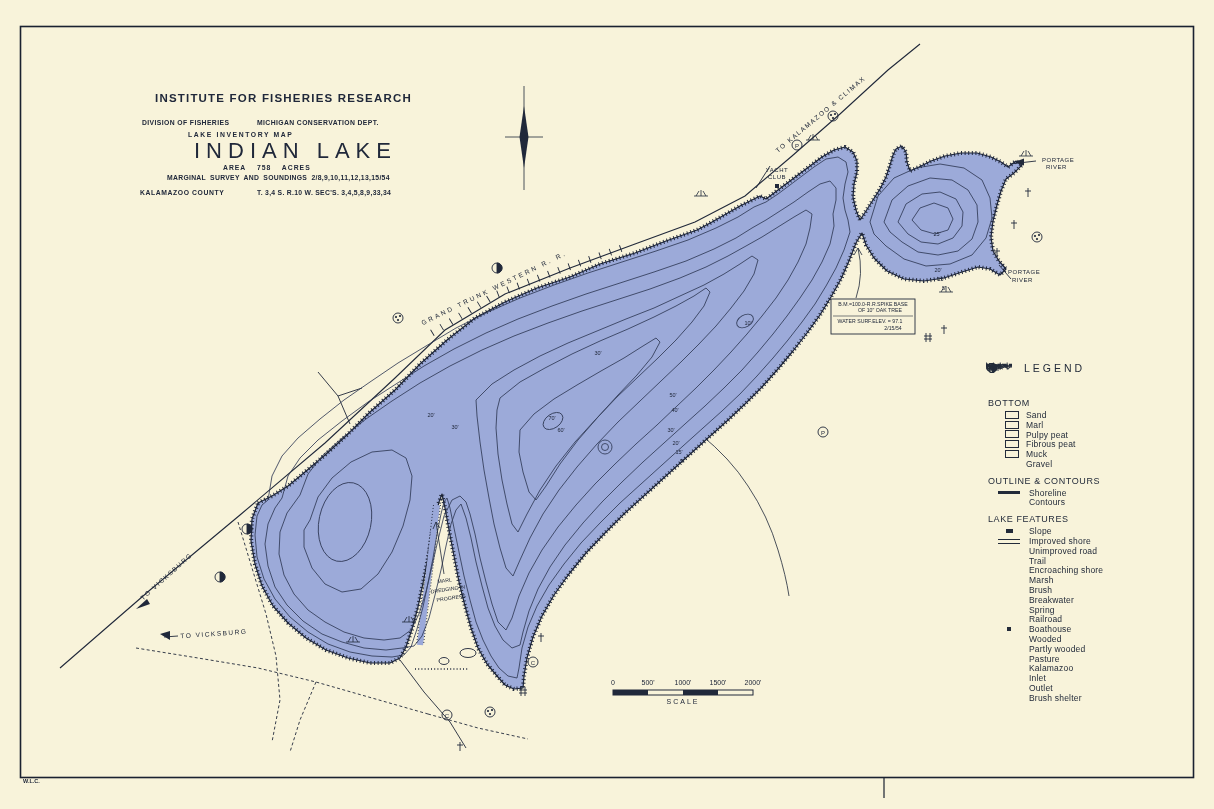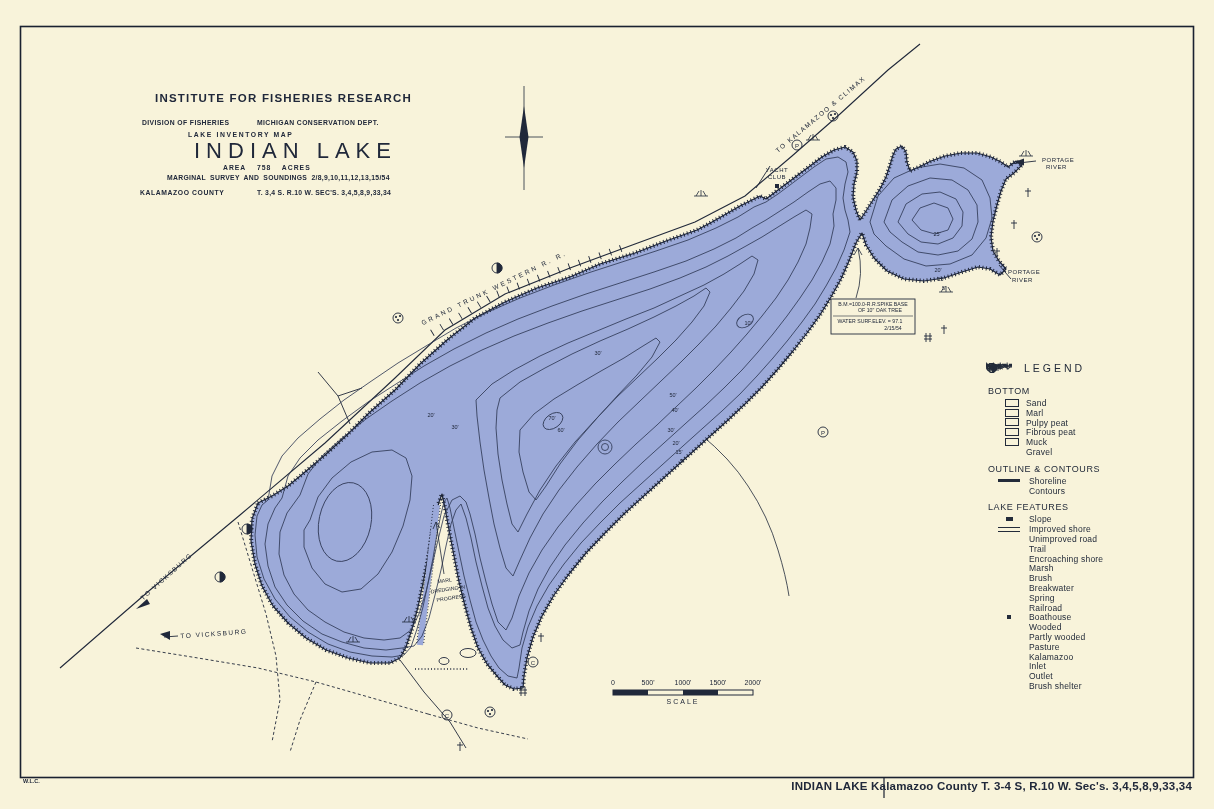--- a/index.html
+++ b/index.html
@@ -13,23 +13,23 @@
   .tb-division{left:142px;top:119px;font-size:6.8px;letter-spacing:.4px;}
   .tb-dept{left:257px;top:119px;font-size:6.8px;letter-spacing:.4px;}
   .tb-maptype{left:188px;top:131px;font-size:6.8px;letter-spacing:1.6px;}
   .tb-lake{left:194px;top:138px;font-size:22px;letter-spacing:6px;font-weight:400;}
   .tb-area{left:223px;top:164px;font-size:6.8px;letter-spacing:1px;word-spacing:8px;}
   .tb-survey{left:167px;top:174px;font-size:6.8px;letter-spacing:.3px;word-spacing:2px;}
   .tb-county{left:140px;top:189px;font-size:6.8px;letter-spacing:.6px;}
   .tb-township{left:257px;top:189px;font-size:6.8px;letter-spacing:.3px;}
   
   .legend{position:absolute;left:986px;top:362px;width:212px;}
-  .lg-title{margin-left:38px;font-size:10.5px;letter-spacing:3px;margin-bottom:12px;}
+  .lg-title{margin-left:38px;font-size:10.5px;letter-spacing:3px;margin-bottom:24px;}
   .lg-head{font-size:9px;letter-spacing:.6px;margin:7px 0 2px 2px;}
-  .lg-row{display:flex;height:9.8px;}
+  .lg-row{display:flex;align-items:center;height:9.8px;}
   .lg-sym{width:26px;display:flex;justify-content:center;align-items:center;flex:none;margin-left:10px;}
   .lg-sym.narrow{margin-left:18px;width:15px;}
   .lg-label{font-size:8.5px;margin-left:7px;letter-spacing:.2px;}
   .swatch{width:12px;height:6px;border:1px solid #232b3a;background:#f8f3da;}
   .ln{background:#232b3a;}
   
   .footer-title{right:22px;top:780px;font-size:11.5px;letter-spacing:.2px;}
   .initials{left:23px;top:778px;font-size:5.5px;}
 </style>
 </head>
@@ -476,16 +476,15 @@
     <div class="lg-row">
         <span class="lg-sym">
           <svg width="10" height="10">
             <path d="M3.5 1 V9 M6.5 1 V9 M1 3.5 H9 M1 6.5 H9" stroke="#232b3a" stroke-width="0.9"></path>
           </svg>
         </span>
         <span class="lg-label">Brush shelter</span>
       </div>
   </div>
 
-  <div class="abs footer-title">INDIAN LAKE  Kalamazoo County T. 3-4 S, R.10 W. Sec's. 3,4,5,8,9,33,34</div>
   <div class="abs initials">W.L.C.</div>
 
 </div>
 
 </body></html>

